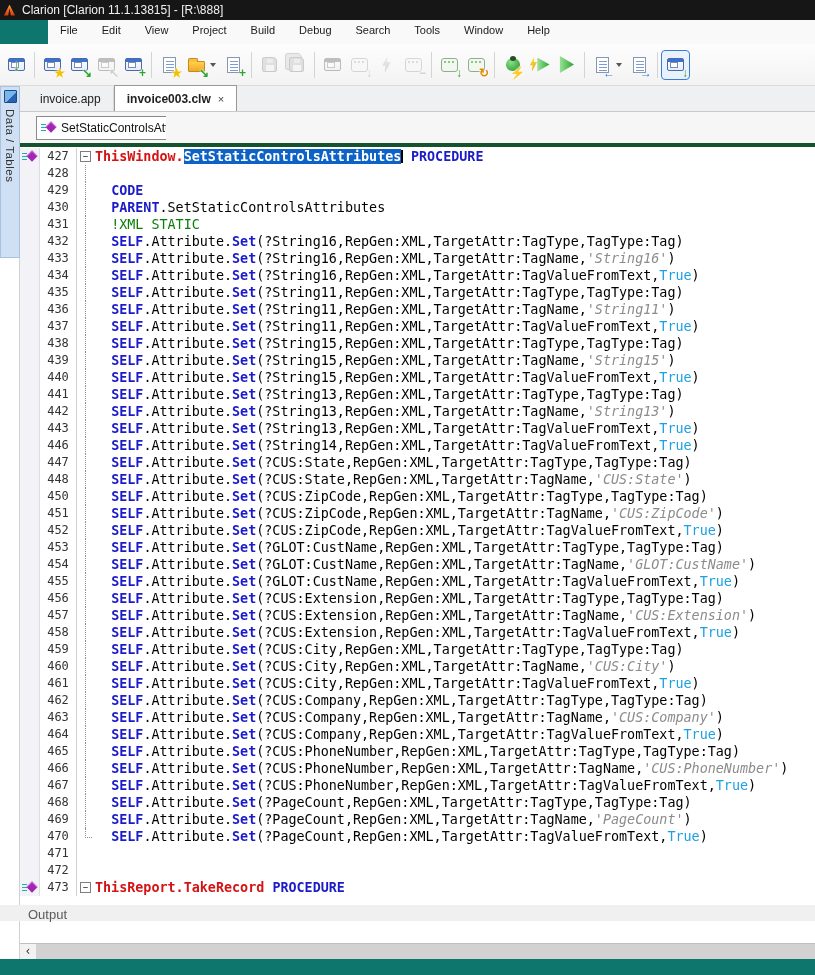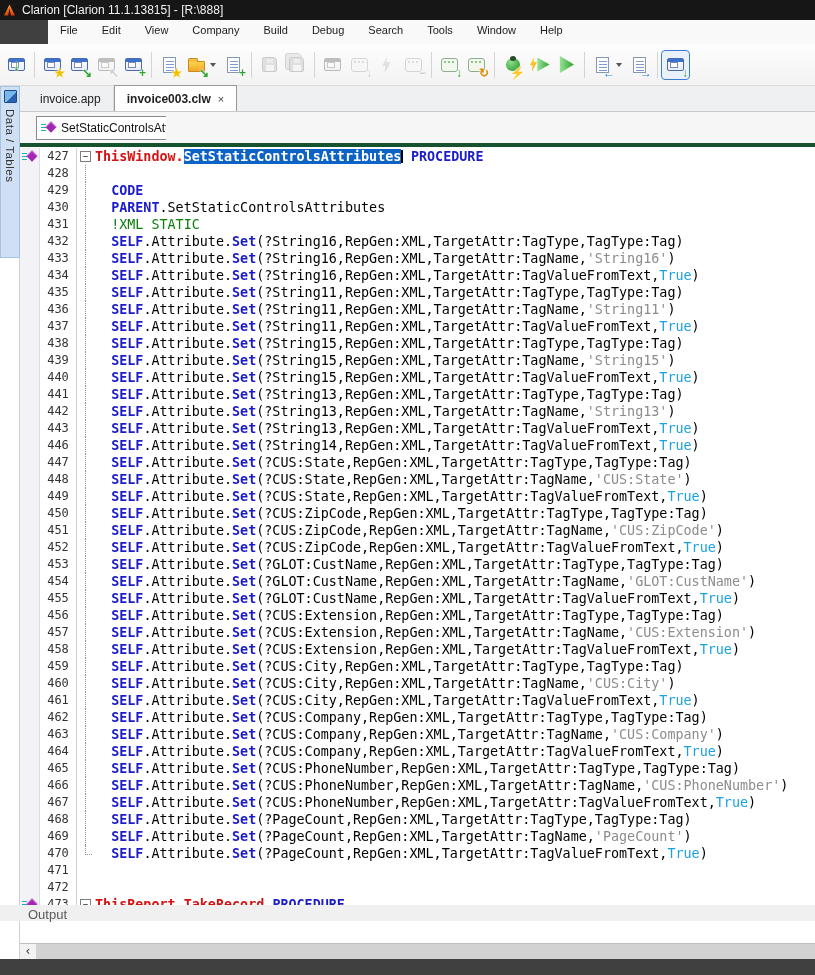--- a/index.html
+++ b/index.html
@@ -1,18 +1,18 @@
 <!DOCTYPE html>
 <html><head>
 <meta charset="utf-8">
 <style>
   * { margin:0; padding:0; box-sizing:border-box; }
   html,body { width:815px; height:975px; overflow:hidden; background:#f0f0f0;
     font-family:"Liberation Sans", sans-serif; }
-  #app { position:relative; width:815px; height:975px; background:#404040; }
+  #app { position:relative; width:815px; height:975px; background:#0f766e; }
 
   
   #titlebar { position:absolute; left:0; top:0; width:815px; height:20px;
     background:#161616; color:#f2f2f2; display:flex; align-items:center;
     font-size:12px; padding-left:4px; }
   .clarion-logo { width:11px; height:11px; margin-right:7px;
     background:linear-gradient(180deg,#ff9a3c,#d93400);
     clip-path:polygon(50% 0,100% 100%,62% 100%,50% 34%,38% 100%,0 100%); }
 
   
@@ -116,21 +116,21 @@
   .col-mark { width:20px; flex:0 0 auto; background:#f2f2f7; border-right:1px solid #dcdce4;
     position:relative; }
   .col-num { width:37px; flex:0 0 auto; background:#fff; border-right:1px solid #d0d0d0;
     font:12px "DejaVu Sans Mono", monospace; color:#333; text-align:center; line-height:17px; }
   .col-fold { width:18px; flex:0 0 auto; position:relative; }
   .col-code { flex:1; white-space:pre; font:13.4px/17px "DejaVu Sans Mono", monospace; color:#000; }
   .tok-t { color:#000; }
   .tok-k { color:#1b1bc8; font-weight:bold; }
   .tok-r { color:#d41414; font-weight:bold; }
   .tok-c { color:#0a7d0a; }
-  .tok-s { color:#8c8c8c; }
+  .tok-s { color:#8c8c8c;font-style:italic; }
   .tok-b { color:#1ba1e2; }
   .tok-sel { background:#0d63c5; color:#fff; font-weight:bold; }
   .caret { display:inline-block; width:1.5px; height:13px; background:#000; vertical-align:-2px; }
   .mdiamond { position:absolute; left:8px; top:4px; width:8px; height:8px;
     background:#a226b4; box-shadow:inset 1px 1px 0 #d06cdc; transform:rotate(45deg); }
   .mlines { position:absolute; left:2px; top:5px; width:5px; height:8px;
     background:repeating-linear-gradient(#18b0b0 0 1px,transparent 1px 3px); }
   .fbox { position:absolute; left:3px; top:3px; width:11px; height:11px; background:#fff;
     border:1px solid #7e7e7e; font:9px/9px "DejaVu Sans Mono", monospace; color:#222; text-align:center; }
   .fguide { position:absolute; left:8px; top:0; height:100%; border-left:1px dotted #909090; }
@@ -155,21 +155,21 @@
 
   <div id="titlebar">
     <span class="clarion-logo"></span>
     <span>Clarion [Clarion 11.1.13815] - [R:\888]</span>
   </div>
 
   <div id="menubar">
       <div class="menu-item">File</div>
       <div class="menu-item">Edit</div>
       <div class="menu-item">View</div>
-      <div class="menu-item">Company</div>
+      <div class="menu-item">Project</div>
       <div class="menu-item">Build</div>
       <div class="menu-item">Debug</div>
       <div class="menu-item">Search</div>
       <div class="menu-item">Tools</div>
       <div class="menu-item">Window</div>
       <div class="menu-item">Help</div>
     </div>
 
   <div id="toolbar">
       <div class="tbtn">
@@ -458,28 +458,20 @@
           <div class="ed-row">
             <div class="col-mark"></div>
             <div class="col-num">448</div>
             <div class="col-fold">
               <div class="fguide"></div>
             </div>
             <div class="col-code"><span class="tok-t">  </span><span class="tok-k">SELF</span><span class="tok-t">.Attribute.</span><span class="tok-k">Set</span><span class="tok-t">(?CUS:State,RepGen:XML,TargetAttr:TagName,</span><span class="tok-s">'CUS:State'</span><span class="tok-t">)</span></div>
           </div>
           <div class="ed-row">
             <div class="col-mark"></div>
-            <div class="col-num">449</div>
-            <div class="col-fold">
-              <div class="fguide"></div>
-            </div>
-            <div class="col-code"><span class="tok-t">  </span><span class="tok-k">SELF</span><span class="tok-t">.Attribute.</span><span class="tok-k">Set</span><span class="tok-t">(?CUS:State,RepGen:XML,TargetAttr:TagValueFromText,</span><span class="tok-b">True</span><span class="tok-t">)</span></div>
-          </div>
-          <div class="ed-row">
-            <div class="col-mark"></div>
             <div class="col-num">450</div>
             <div class="col-fold">
               <div class="fguide"></div>
             </div>
             <div class="col-code"><span class="tok-t">  </span><span class="tok-k">SELF</span><span class="tok-t">.Attribute.</span><span class="tok-k">Set</span><span class="tok-t">(?CUS:ZipCode,RepGen:XML,TargetAttr:TagType,TagType:Tag)</span></div>
           </div>
           <div class="ed-row">
             <div class="col-mark"></div>
             <div class="col-num">451</div>
             <div class="col-fold">

